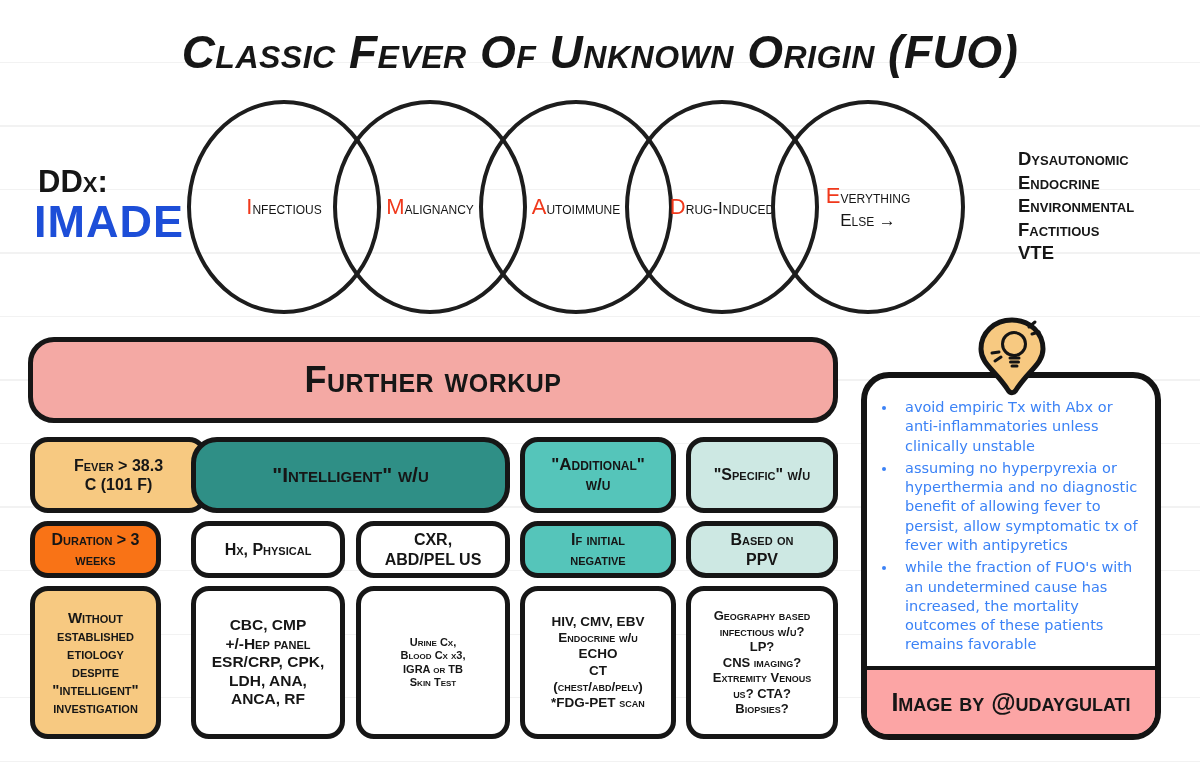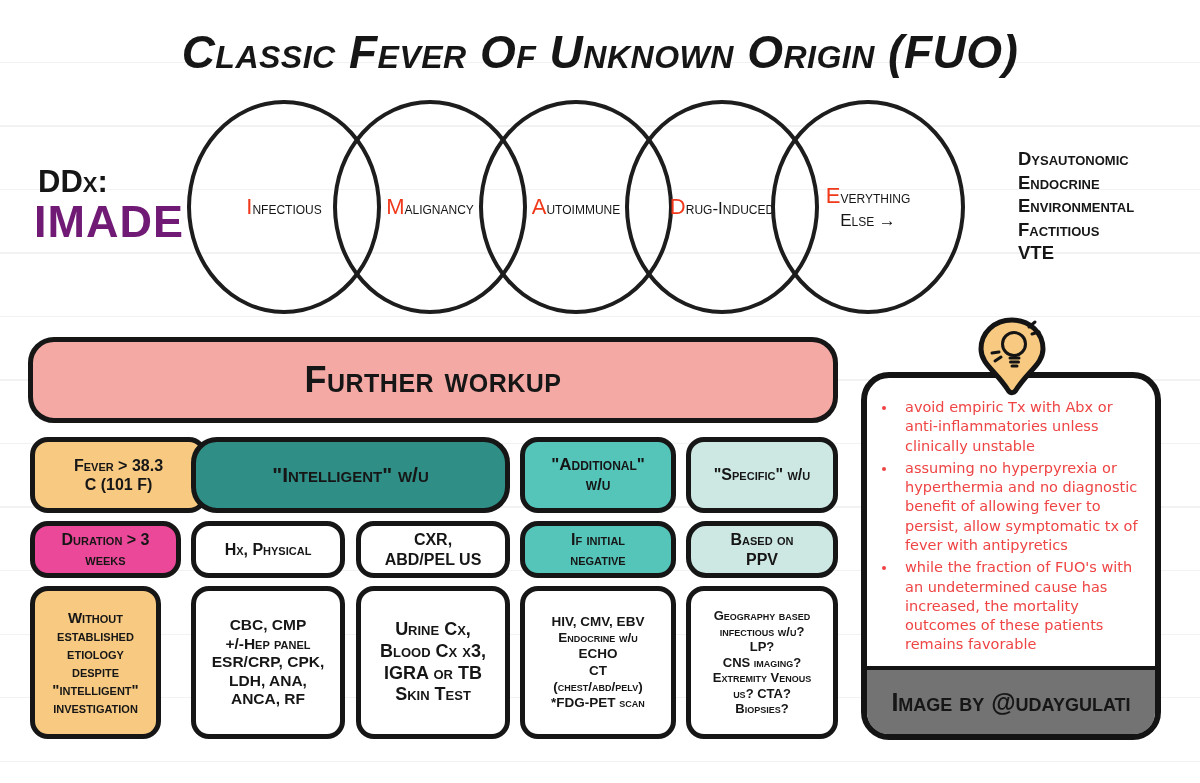--- a/index.html
+++ b/index.html
@@ -31,35 +31,35 @@
   
   .box{position:absolute;border:5px solid #161616;border-radius:18px;display:flex;align-items:center;
        justify-content:center;text-align:center;font-weight:bold;font-variant:small-caps;
        white-space:pre-line;padding:2px 6px;box-sizing:border-box;line-height:1.2;background:#fff;}
   
   .notes-panel{position:absolute;left:861px;top:372px;width:300px;height:368px;background:#fff;
        border:6px solid #141414;border-radius:28px;box-sizing:border-box;}
   .notes-body{padding:20px 12px 0 8px;}
   .notes-body ul{margin:0;padding-left:22px;}
   .notes-body li{padding-left:8px;margin-bottom:3px;font-family:"DejaVu Sans",sans-serif;
-       font-size:14.5px;line-height:1.33;color:#ef4444;font-weight:normal;}
+       font-size:14.5px;line-height:1.33;color:#3b82f6;font-weight:normal;}
   .notes-footer{position:absolute;left:0;right:0;bottom:0;height:64px;border-top:4.5px solid #141414;
        border-radius:0 0 21px 21px;display:flex;align-items:center;justify-content:center;
        font-weight:bold;font-variant:small-caps;font-size:25px;}
   .pin{position:absolute;left:976px;top:316px;width:72px;height:84px;z-index:3;}
 </style>
 </head>
 <body>
 
 <div class="canvas">
 
   <div class="title">Classic Fever Of Unknown Origin (FUO)</div>
 
   <div class="ddx-label">DDx:</div>
-  <div class="ddx-mnemonic" style="color:#701a75;">IMADE</div>
+  <div class="ddx-mnemonic" style="color:#1d4ed8;">IMADE</div>
 
   <div class="circle" style="left:187px;">
     <div class="circle-label"><span class="first-letter" style="color:#f0381b;">I</span><span>nfectious</span></div>
   </div>
   <div class="circle" style="left:333px;">
     <div class="circle-label"><span class="first-letter" style="color:#f0381b;">M</span><span>alignancy</span></div>
   </div>
   <div class="circle" style="left:479px;">
     <div class="circle-label"><span class="first-letter" style="color:#f0381b;">A</span><span>utoimmune</span></div>
   </div>
@@ -82,42 +82,42 @@
     <div class="header-cell header-right">Further workup</div>
   </div>
 
   <div class="box" style="left:30px;top:437px;width:177px;height:76px;background:#f7c981;font-size:16px;">Fever &gt; 38.3
 C (101 F)</div>
   <div class="box" style="left:191px;top:437px;width:319px;height:76px;background:#2f8f86;border-radius:26px;font-size:21px;">"Intelligent" w/u</div>
   <div class="box" style="left:520px;top:437px;width:156px;height:76px;background:#55c5ba;font-size:17px;">"Additional"
 w/u</div>
   <div class="box" style="left:686px;top:437px;width:152px;height:76px;background:#cde8e3;font-size:16px;">"Specific" w/u</div>
 
-  <div class="box" style="left:30px;top:521px;width:151px;height:57px;background:#ec4899;font-size:16px;">Duration &gt; 3
+  <div class="box" style="left:30px;top:521px;width:131px;height:57px;background:#f97316;font-size:16px;">Duration &gt; 3
 weeks</div>
   <div class="box" style="left:191px;top:521px;width:154px;height:57px;font-size:16px;">Hx, Physical</div>
   <div class="box" style="left:356px;top:521px;width:154px;height:57px;font-size:16px;">CXR,
 ABD/PEL US</div>
   <div class="box" style="left:520px;top:521px;width:156px;height:57px;background:#55c5ba;font-size:16px;">If initial
 negative</div>
   <div class="box" style="left:686px;top:521px;width:152px;height:57px;background:#cde8e3;font-size:16px;border-radius:20px;">Based on
 PPV</div>
 
   <div class="box" style="left:30px;top:586px;width:131px;height:153px;background:#f7c981;font-size:15px;">Without
 established
 etiology
 despite
 "intelligent"
 investigation</div>
   <div class="box" style="left:191px;top:586px;width:154px;height:153px;font-size:15.5px;">CBC, CMP
 +/-Hep panel
 ESR/CRP, CPK,
 LDH, ANA,
 ANCA, RF</div>
-  <div class="box" style="left:356px;top:586px;width:154px;height:153px;font-size:18px;">Urine Cx,
+  <div class="box" style="left:356px;top:586px;width:154px;height:153px;font-size:11px;">Urine Cx,
 Blood Cx x3,
 IGRA or TB
 Skin Test</div>
   <div class="box" style="left:520px;top:586px;width:156px;height:153px;font-size:13.5px;">HIV, CMV, EBV
 Endocrine w/u
 ECHO
 CT
 (chest/abd/pelv)
 *FDG-PET scan</div>
   <div class="box" style="left:686px;top:586px;width:152px;height:153px;font-size:13px;">Geography based
@@ -129,21 +129,21 @@
 Biopsies?</div>
 
   <div class="notes-panel">
     <div class="notes-body">
       <ul>
         <li>avoid empiric Tx with Abx or anti-inflammatories unless clinically unstable</li>
         <li>assuming no hyperpyrexia or hyperthermia and no diagnostic benefit of allowing fever to persist, allow symptomatic tx of fever with antipyretics</li>
         <li>while the fraction of FUO's with an undetermined cause has increased, the mortality outcomes of these patients remains favorable</li>
       </ul>
     </div>
-    <div class="notes-footer" style="background:#737373;">Image by @udaygulati</div>
+    <div class="notes-footer" style="background:#fca5a5;">Image by @udaygulati</div>
   </div>
 
   <svg class="pin" viewBox="0 0 72 82">
     <path d="M36 3 C18 3 5 16 5 32 C5 47 20 54 32 73 C34 76.5 38 76.5 40 73 C52 54 67 47 67 32 C67 16 54 3 36 3 Z" fill="#f7c981" stroke="#141414" stroke-width="5" stroke-linejoin="round"></path>
     <g fill="none" stroke="#141414" stroke-width="3" stroke-linecap="round">
       <circle cx="38" cy="27" r="11.5"></circle>
       <path d="M34 41 h9"></path>
       <path d="M34.5 45 h8"></path>
       <path d="M36 49 h5"></path>
       <path d="M53 10 l6 -5"></path>

